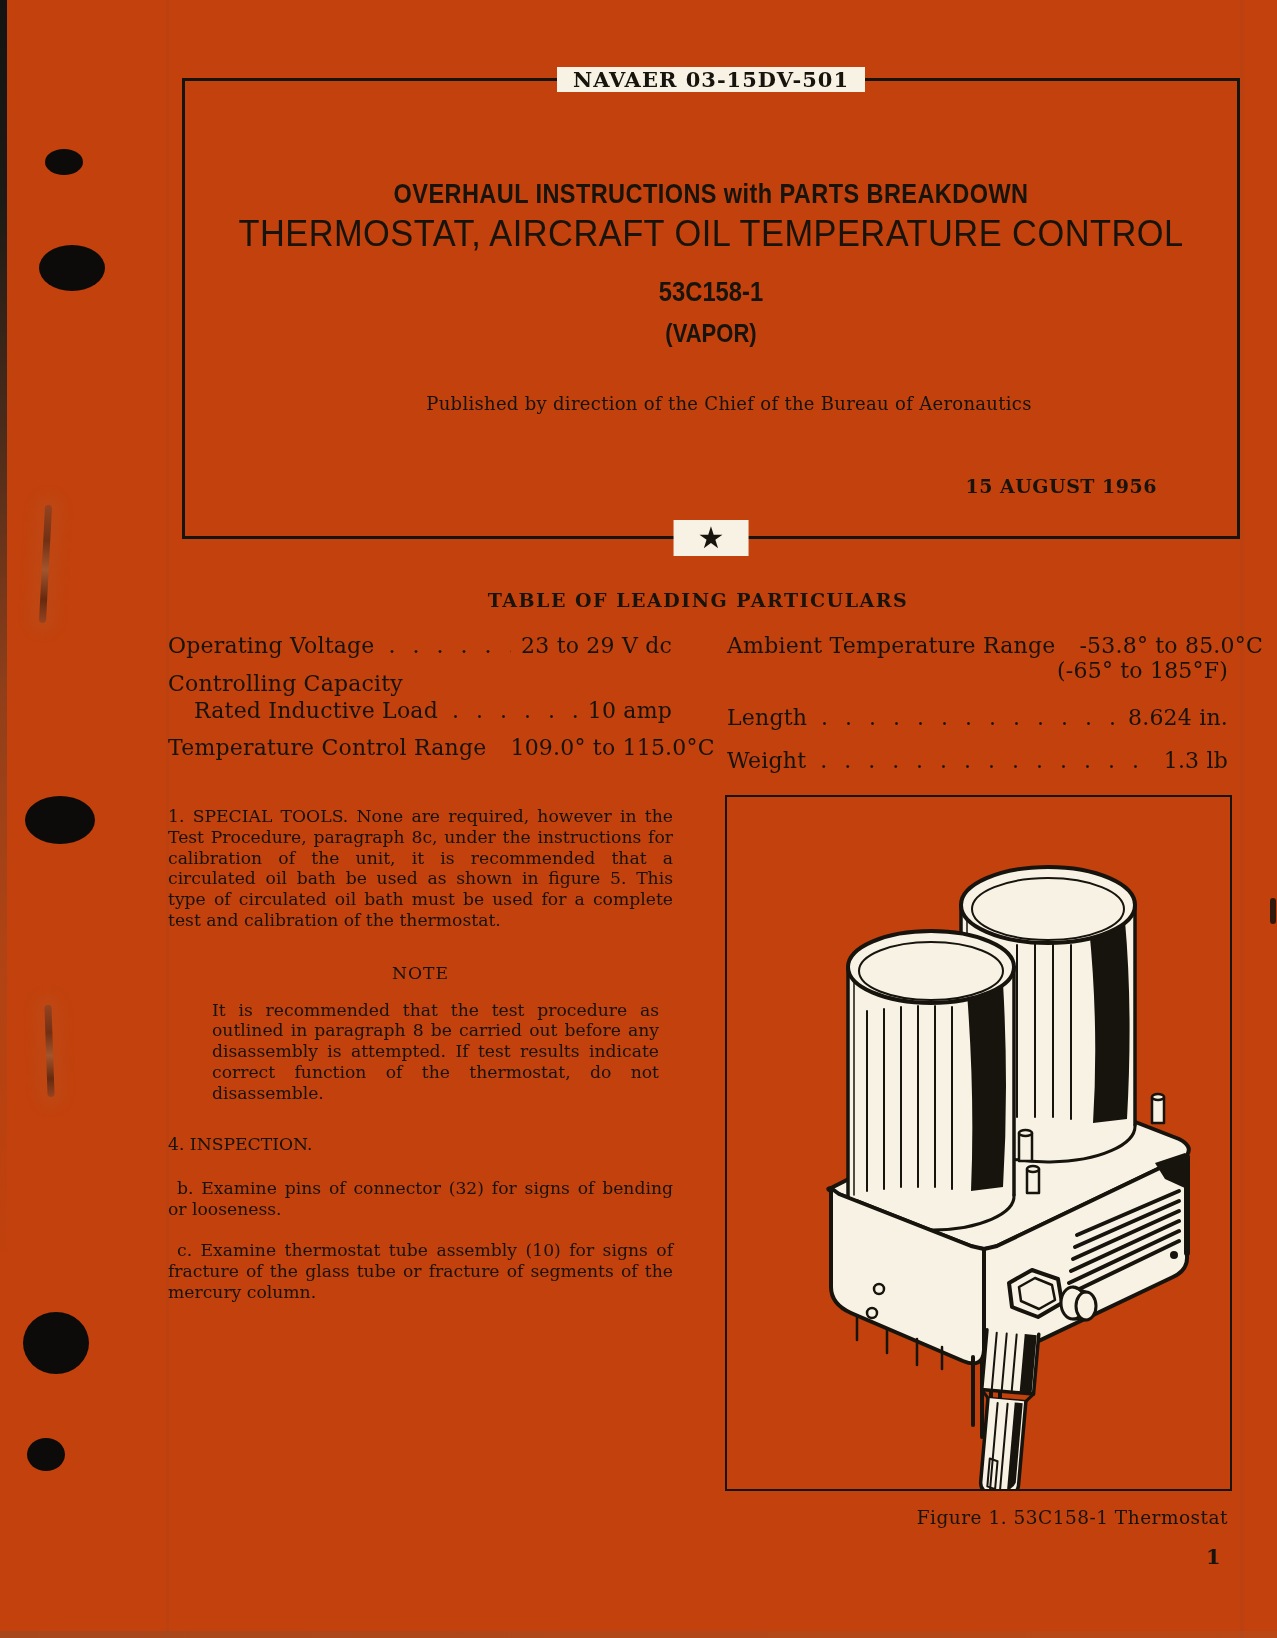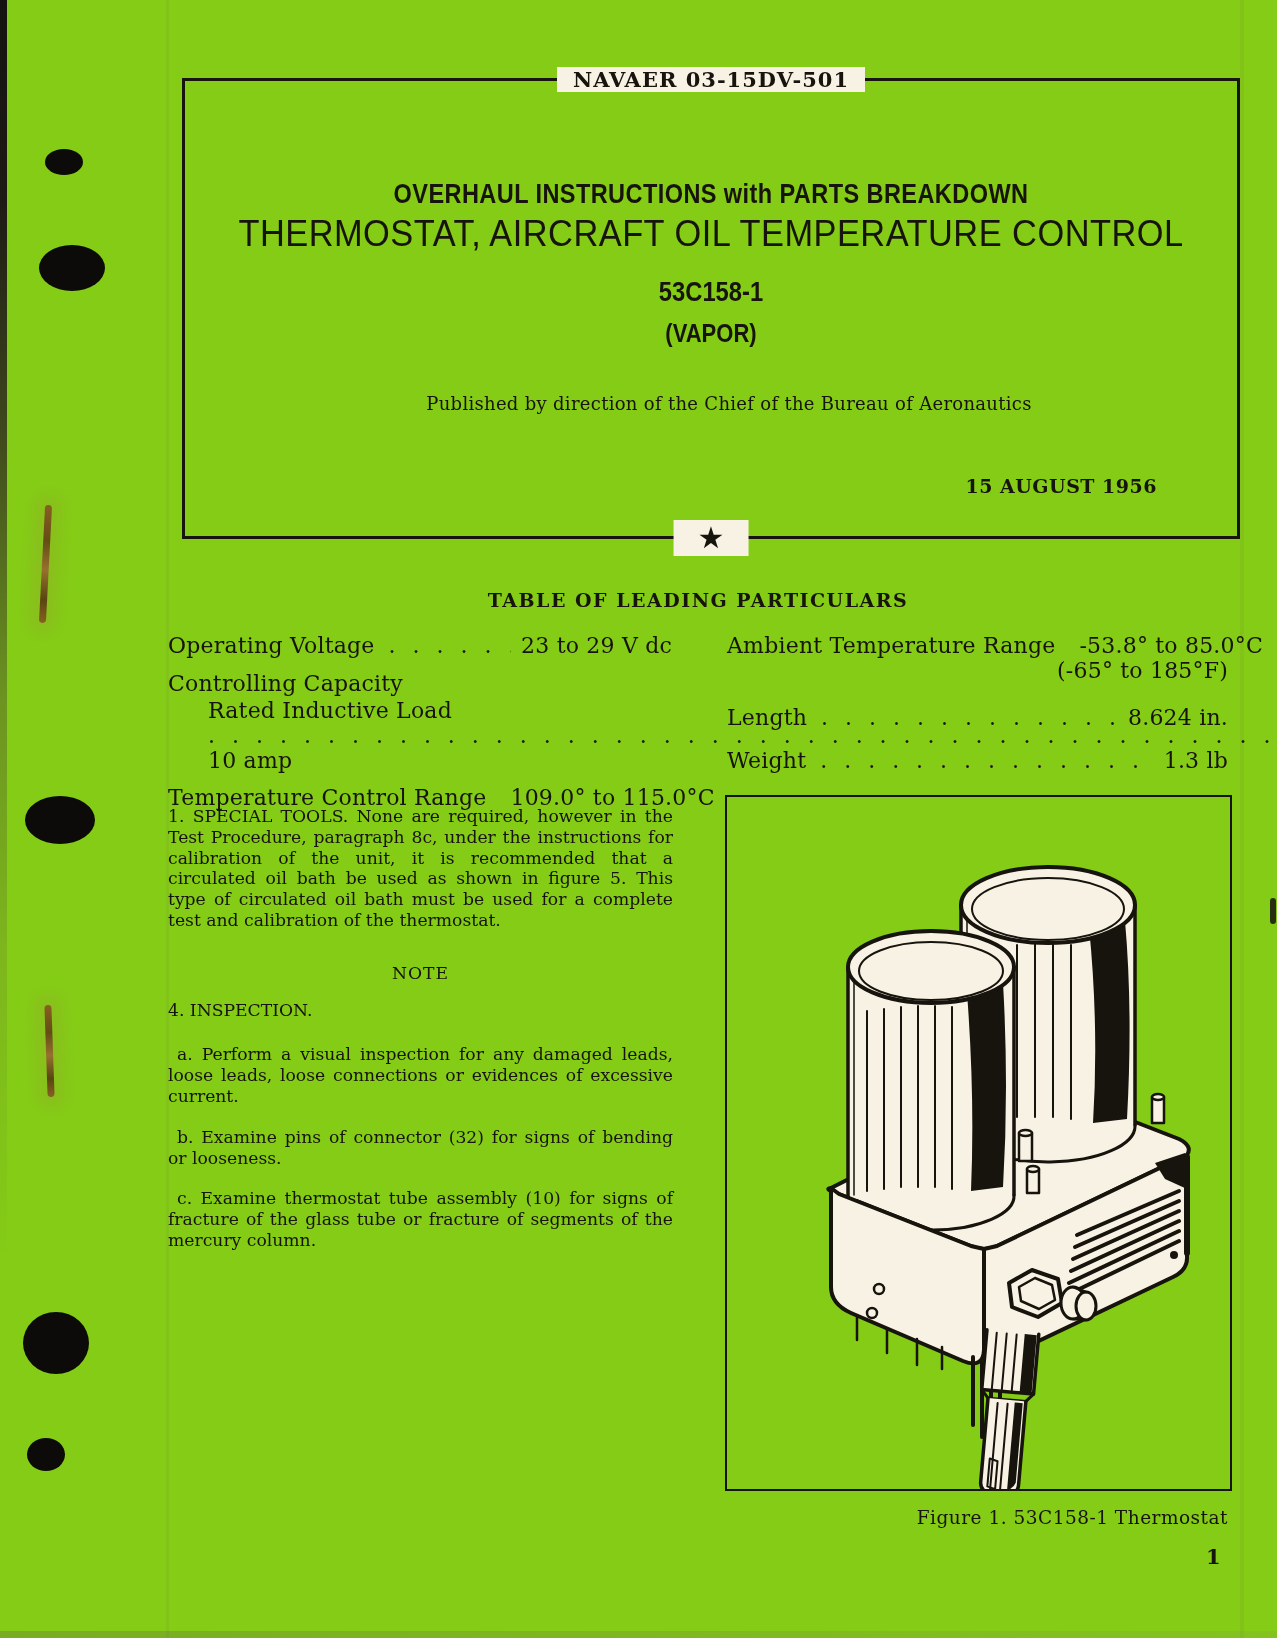--- a/index.html
+++ b/index.html
@@ -1,18 +1,18 @@
 <!DOCTYPE html>
 <html><head>
 <meta charset="utf-8">
 <style>
   html,body{margin:0;padding:0;background:#555;}
   .page{
     position:relative;width:1277px;height:1638px;margin:0 auto;
-    background:#84cc16;overflow:hidden;color:#17130d;
+    background:#c2410c;overflow:hidden;color:#17130d;
     font-family:"DejaVu Serif", serif;
   }
   
   .edge-left{position:absolute;left:0;top:0;width:7px;height:1260px;
     background:linear-gradient(#151311 0%,#1d1a15 16%,rgba(45,38,30,.8) 34%,
       rgba(70,60,46,.4) 55%,rgba(90,78,60,.18) 75%,rgba(90,78,60,0) 100%);}
   .edge-bottom{position:absolute;left:0;bottom:0;width:100%;height:7px;
     background:linear-gradient(90deg,rgba(95,88,70,.5),rgba(130,122,100,.22));opacity:.55;}
   .edge-right-mark{position:absolute;left:1270px;top:898px;width:6px;height:26px;
     background:#17130d;border-radius:3px;opacity:.85;}
@@ -55,21 +55,21 @@
     font-weight:bold;font-size:19px;letter-spacing:1.5px;}
   .tlp-col{position:absolute;font-size:22px;letter-spacing:.2px;}
   .tlp-left{left:168px;top:633px;width:504px;}
   .tlp-right{left:727px;top:633px;width:501px;}
   .prow{display:flex;align-items:baseline;}
   .prow .lbl{white-space:nowrap;}
   .prow .leader{flex:1;overflow:hidden;white-space:nowrap;margin:0 10px 0 14px;
     letter-spacing:5px;}
   .prow .val{white-space:nowrap;}
   .prow2{text-align:right;}
-  .indent{padding-left:26px;flex-direction:column;}
+  .indent{padding-left:26px;}
   .mb13{margin-bottom:13px;} .mb2{margin-bottom:2px;} .mb12{margin-bottom:12px;}
   .mt22{margin-top:22px;} .mt18{margin-top:18px;}
   
   .body-left{position:absolute;left:168px;top:806px;width:505px;
     font-size:17.2px;line-height:20.8px;text-align:justify;}
   .body-left p{margin:0;}
   .p1{margin-bottom:32px !important;}
   .p2{margin-bottom:24px !important;}
   .note-head{text-align:center;letter-spacing:1px;margin-bottom:16px !important;}
   .note-body{margin:0 14px 30px 44px !important;}
@@ -153,22 +153,22 @@
     <div class="prow mt18">
       <span class="lbl">Weight</span>
       <span class="leader">. . . . . . . . . . . . . . . . . . . . . . . . . . . . . . . . . . . . . . . . . . . . . . . . . . . . . . . . . . . .</span>
       <span class="val">1.3 lb</span>
     </div>
   </div>
 
   <div class="body-left">
     <p class="p1">1. SPECIAL TOOLS.  None are required, however in the Test Procedure, paragraph 8c, under the instructions for calibration of the unit, it is recommended that a circulated oil bath be used as shown in figure 5. This type of circulated oil bath must be used for a complete test and calibration of the thermostat.</p>
     <p class="note-head">NOTE</p>
+    <p class="note-body">It is recommended that the test procedure as outlined in paragraph 8 be carried out before any disassembly is attempted.  If test results indicate correct function of the thermostat, do not disassemble.</p>
     <p class="p4">4. INSPECTION.</p>
-    <p class="sub">a. Perform a visual inspection for any damaged leads, loose leads, loose connections or evidences of excessive current.</p>
     <p class="sub">b. Examine pins of connector (32) for signs of bending or looseness.</p>
     <p class="subc">c. Examine thermostat tube assembly (10) for signs of fracture of the glass tube or fracture of segments of the mercury column.</p>
   </div>
 
   <div class="figure-box">
     <svg viewBox="0 0 503 692">
       <g stroke="#17130d" fill="none" stroke-width="3.5" stroke-linejoin="round" stroke-linecap="round">
 
         <path fill="#f7f2e3" stroke-width="4" d="M104,391 L298,293 Q312,287 326,293 L452,342 Q466,349 460,358 L270,449 Q257,455 244,449 L112,397 Q96,392 104,391 Z"></path>
 

